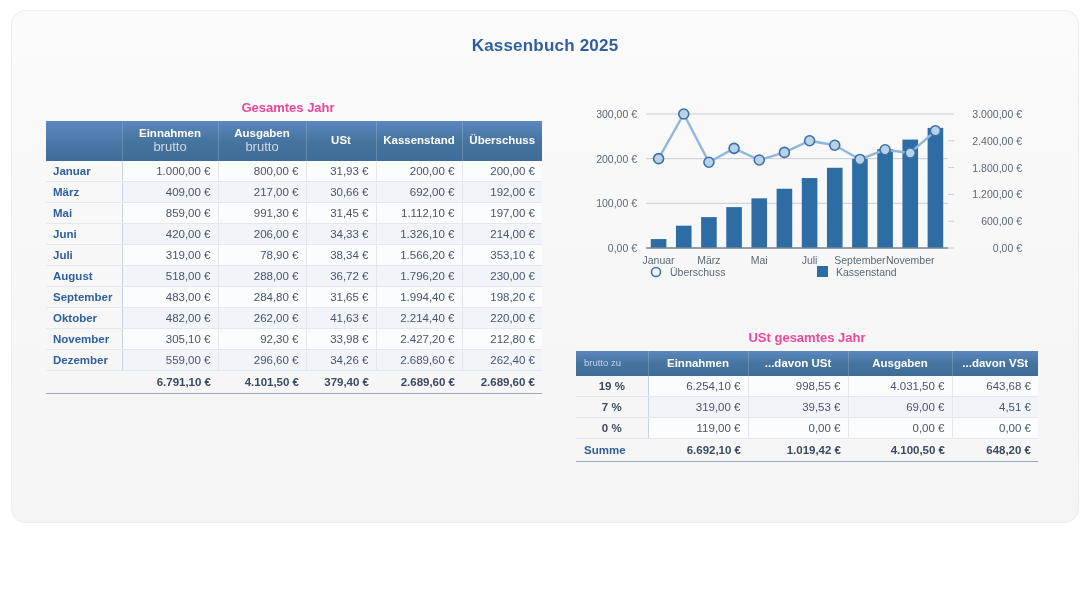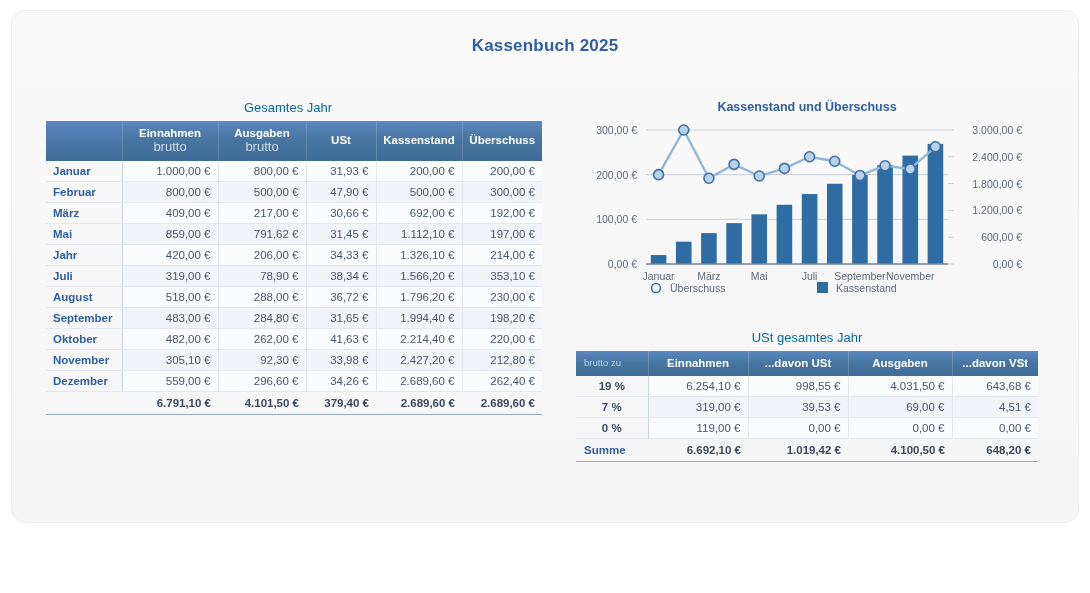--- a/index.html
+++ b/index.html
@@ -17,21 +17,21 @@
     box-sizing:border-box;
   }
 
   .page-title{
     position:absolute;left:0;right:0;top:36px;text-align:center;
     font-size:17px;font-weight:bold;color:#2f5f9e;letter-spacing:.2px;
   }
 
   
   .sec-title{
-    text-align:center;font-size:13px;font-weight:normal;color:#0369a1;
+    text-align:center;font-size:13px;font-weight:bold;color:#ec4899;
     margin-bottom:6px;
   }
   table{border-collapse:collapse;width:100%;table-layout:fixed;}
   th{
     background:linear-gradient(180deg,#5b87be 0%,#46749f 50%,#3f6b97 100%);
     color:#ffffff;font-size:11.5px;font-weight:bold;
     padding:6px 6px;text-align:center;line-height:1.15;
     border-right:1px solid rgba(255,255,255,.18);
   }
   th:last-child{border-right:none;}
@@ -130,45 +130,37 @@
       <tbody id="yt-body">
           <tr>
             <td class="month">Januar</td>
             <td>1.000,00 €</td>
             <td>800,00 €</td>
             <td>31,93 €</td>
             <td>200,00 €</td>
             <td>200,00 €</td>
           </tr>
           <tr>
-            <td class="month">Februar</td>
-            <td>800,00 €</td>
-            <td>500,00 €</td>
-            <td>47,90 €</td>
-            <td>500,00 €</td>
-            <td>300,00 €</td>
-          </tr>
-          <tr>
             <td class="month">März</td>
             <td>409,00 €</td>
             <td>217,00 €</td>
             <td>30,66 €</td>
             <td>692,00 €</td>
             <td>192,00 €</td>
           </tr>
           <tr>
             <td class="month">Mai</td>
             <td>859,00 €</td>
-            <td>791,62 €</td>
+            <td>991,30 €</td>
             <td>31,45 €</td>
             <td>1.112,10 €</td>
             <td>197,00 €</td>
           </tr>
           <tr>
-            <td class="month">Jahr</td>
+            <td class="month">Juni</td>
             <td>420,00 €</td>
             <td>206,00 €</td>
             <td>34,33 €</td>
             <td>1.326,10 €</td>
             <td>214,00 €</td>
           </tr>
           <tr>
             <td class="month">Juli</td>
             <td>319,00 €</td>
             <td>78,90 €</td>
@@ -224,21 +216,20 @@
             <td>4.101,50 €</td>
             <td>379,40 €</td>
             <td>2.689,60 €</td>
             <td>2.689,60 €</td>
           </tr>
         </tfoot>
     </table>
   </div>
 
   <div id="chart-wrap">
-    <div id="chart-title">Kassenstand und Überschuss</div>
     <svg id="chart-svg" width="462" height="190" viewBox="0 0 462 190">
         <line x1="70" y1="148" x2="372" y2="148" class="grid"></line>
         <text x="61" y="152" class="axis-lbl l">0,00 €</text>
         <line x1="70" y1="103.33333333333334" x2="372" y2="103.33333333333334" class="grid"></line>
         <text x="61" y="107.33333333333334" class="axis-lbl l">100,00 €</text>
         <line x1="70" y1="58.66666666666667" x2="372" y2="58.66666666666667" class="grid"></line>
         <text x="61" y="62.66666666666667" class="axis-lbl l">200,00 €</text>
         <line x1="70" y1="14" x2="372" y2="14" class="grid"></line>
         <text x="61" y="18" class="axis-lbl l">300,00 €</text>
         <line x1="372" y1="148" x2="378" y2="148" stroke="#c8cdd3" stroke-width="1"></line>

